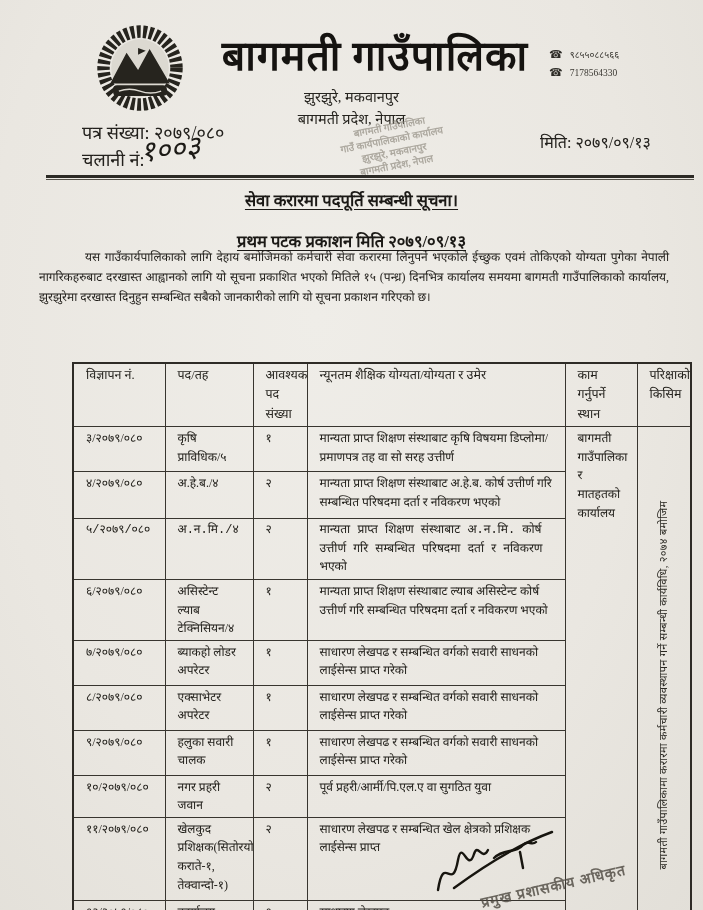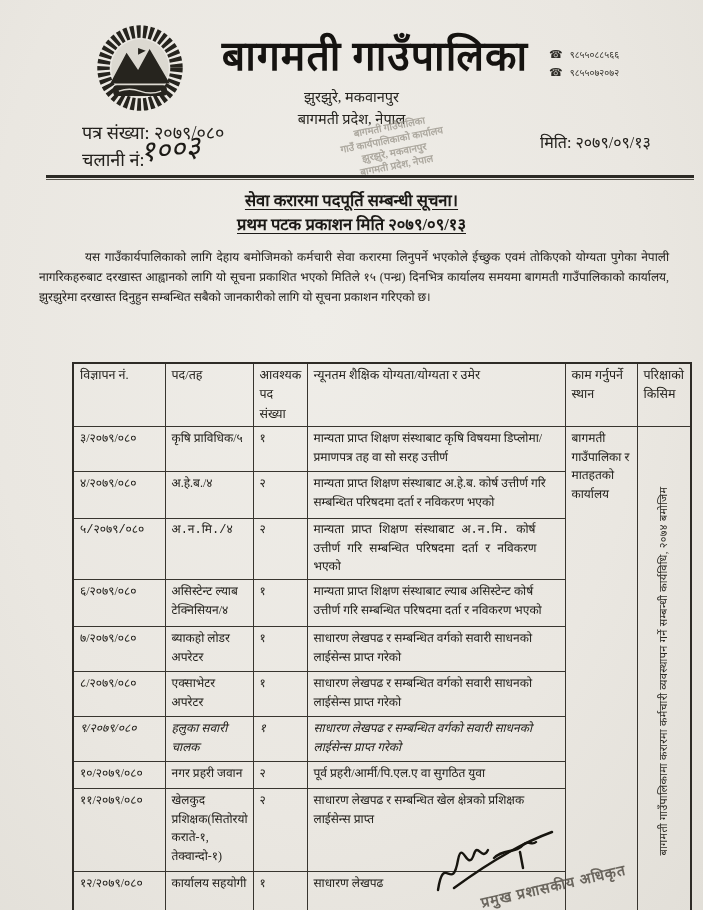--- a/index.html
+++ b/index.html
@@ -31,40 +31,40 @@
   .date-line{position:absolute;left:540px;top:131px;font-size:16px;color:#23211d;}
   .rule{position:absolute;left:46px;top:175px;width:648px;}
   .rule .r1{height:3px;background:#2c2a25;}
   .rule .r2{height:1px;background:#55524a;margin-top:1px;}
   
   .n-title{
     position:absolute;left:0;top:188px;width:703px;text-align:center;
     font-size:16.5px;font-weight:700;color:#1b1916;
   }
   .n-title span{text-decoration:underline;text-underline-offset:3px;margin-top:46px;}
-  .n-sub{top:212px;}
+  .n-sub{top:229px;}
   .body-par{
     position:absolute;left:39px;top:247px;width:630px;
     font-size:12px;line-height:20px;text-align:justify;text-indent:46px;color:#201e1a;
   }
   
   table.vac{
     position:absolute;left:72px;top:362px;width:618px;border-collapse:collapse;table-layout:fixed;
     font-size:12px;color:#23211c;
   }
   table.vac td,table.vac th{
-    border:1px solid #38352f;padding:2px 6px;vertical-align:top;text-align:left;
+    border:1px solid #38352f;padding:2px 12px;vertical-align:top;text-align:left;
     font-weight:400;line-height:1.55;overflow:hidden;
   }
   table.vac{border:2px solid #2e2b26;}
   th.h{font-size:12.5px;height:50px;}
   td.num{text-align:center;vertical-align:middle;}
   td.adno{vertical-align:middle;}
   .rh1 td{height:40px;} .rh2 td{height:42px;} .rh3 td{height:42px;font-family:Liberation Mono, monospace;} .rh4 td{height:42px;}
-  .rh5 td{height:40px;} .rh6 td{height:40px;} .rh7 td{height:40px;font-style:italic;} .rh8 td{height:22px;}
+  .rh5 td{height:40px;} .rh6 td{height:40px;} .rh7 td{height:40px;} .rh8 td{height:22px;}
   .rh9 td{height:78px;} .rh10 td{height:38px;}
   td.workloc{vertical-align:middle;text-align:center;line-height:1.9;}
   td.examtype{position:relative;padding:0;}
   td.examtype .vtxt{
     position:absolute;top:50%;left:50%;transform:translate(-50%,-50%) rotate(-90deg);
     white-space:nowrap;font-size:11px;color:#2a2822;letter-spacing:.3px;
   }
   
   .sig{position:absolute;left:424px;top:824px;width:170px;height:84px;}
   .sig-stamp{
@@ -83,21 +83,21 @@
     <path d="M19,64 L36,32 L48,50 L60,28 L81,64 Z" fill="#26241e"></path>
     <path d="M48,20 L48,34 L56,30 L48,27 Z" fill="#26241e"></path>
     <rect x="22" y="66" width="56" height="11" rx="4" fill="#26241e"></rect>
     <path d="M28,72 q11,-4 22,0 q11,4 22,0" stroke="#dcd9d1" stroke-width="1.6" fill="none"></path>
   </svg>
 
   <div class="muni-title">बागमती गाउँपालिका</div>
 
   <div class="phones">
     <div><span class="ph-icon">☎</span><span>९८५५०८८५६६</span></div>
-    <div><span class="ph-icon">☎</span><span>९८५५०७२०७२</span></div>
+    <div><span class="ph-icon">☎</span><span>7178564330</span></div>
   </div>
 
   <div class="addr">
     <div>झुरझुरे, मकवानपुर</div>
     <div>बागमती प्रदेश, नेपाल</div>
   </div>
 
   <div class="round-stamp">
     <div>बागमती गाउँपालिका</div>
     <div>गाउँ कार्यपालिकाको कार्यालय</div>

